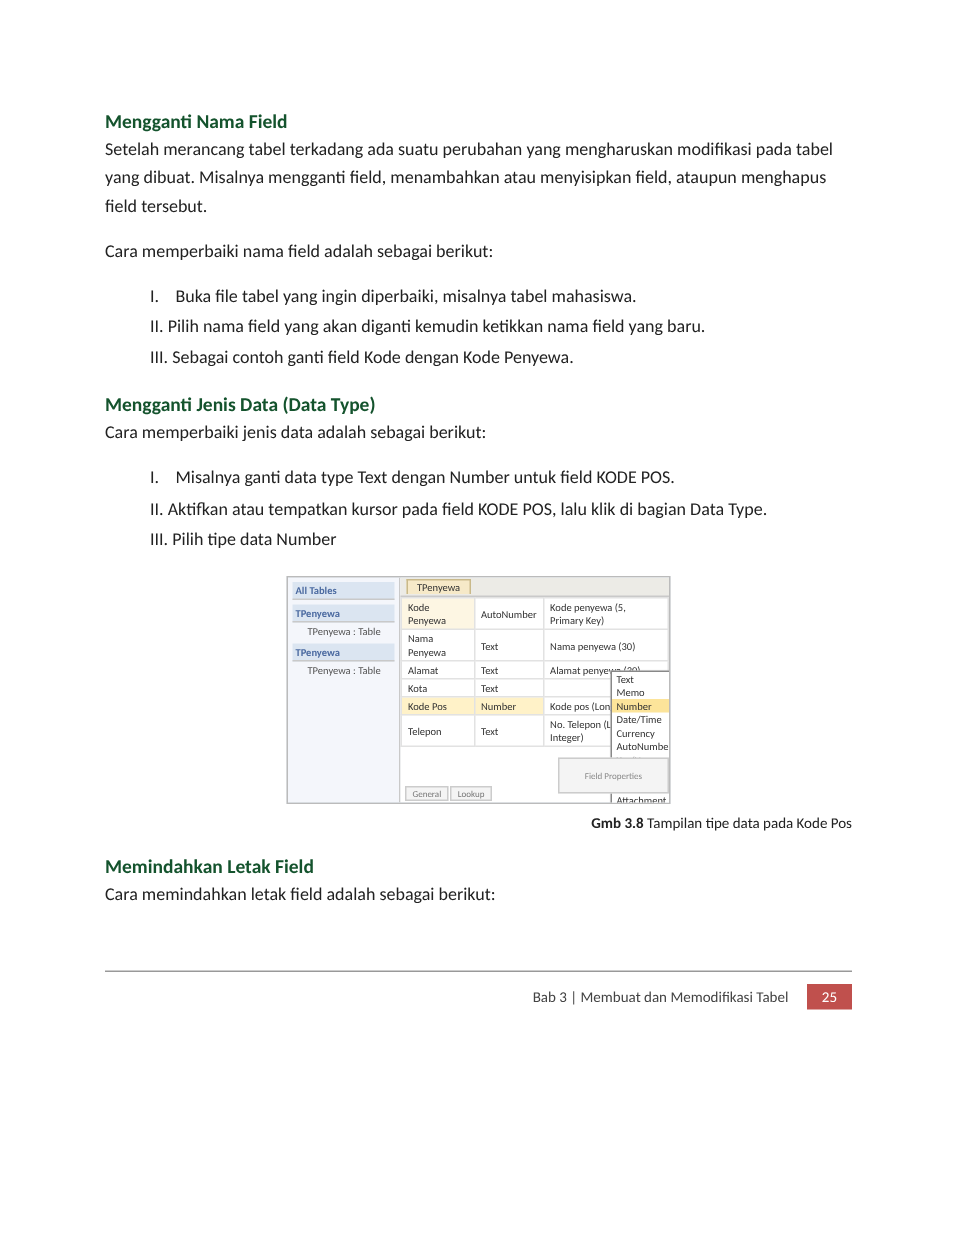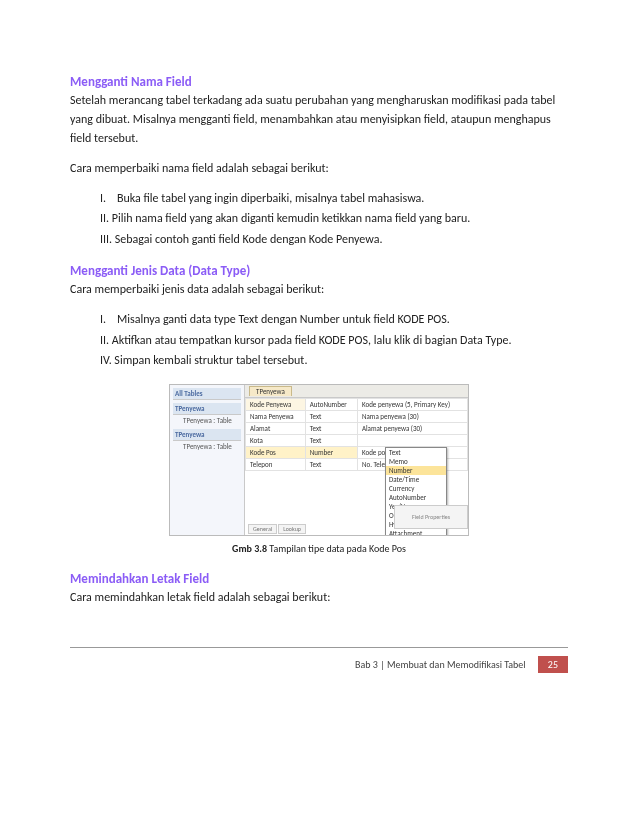--- a/index.html
+++ b/index.html
@@ -11,41 +11,41 @@
     padding: 0;
     width: 638px;
   }
   .page {
     padding: 60px 70px 20px 70px;
     box-sizing: border-box;
     min-height: 780px;
     position: relative;
   }
   h3.section-title {
-    color: #8b5cf6;
+    color: #14532d;
     font-weight: bold;
     font-size: 13px;
     margin: 14px 0 2px 0;
   }
   p.para {
     margin: 2px 0 10px 0;
     line-height: 1.6;
   }
   .list {
     margin: 6px 0 14px 30px;
     line-height: 1.7;
   }
   .list div { margin: 0; }
   .bold { font-weight: normal; }
   .figure {
     margin: 10px auto 6px auto;
-    width: 300px;
+    width: 256px;
   }
   .caption {
-    text-align: center;
+    text-align: right;
     font-size: 10px;
     margin-bottom: 16px;
   }
   .caption .cap-label { font-weight: bold; }
   
   .shot {
     border: 1px solid #bbb;
     background: #e8eef6;
     font-size: 7px;
     color: #333;
@@ -193,21 +193,21 @@
     </div>
   </div>
 
   <h3 class="section-title">Mengganti Jenis Data (Data Type)</h3>
   <p class="para">Cara memperbaiki jenis data adalah sebagai berikut:</p>
   <div class="list">
     <div>
       <span>I.</span>&nbsp;&nbsp;&nbsp;&nbsp;<span>Misalnya ganti data type Text dengan Number untuk field KODE POS.</span>
     </div>
     <div>II. Aktifkan atau tempatkan kursor pada field KODE POS, lalu klik di bagian Data Type.</div>
-    <div>IV. Simpan kembali struktur tabel tersebut.</div>
+    <div>III. Pilih tipe data Number</div>
   </div>
 
   <div class="figure">
     <div class="shot">
       <div class="nav">
         <div class="hdr">All Tables</div>
         <div class="hdr" style="margin-top:3px;">TPenyewa</div>
         <div class="item">TPenyewa : Table</div>
         <div class="hdr" style="margin-top:3px;">TPenyewa</div>
         <div class="item">TPenyewa : Table</div>

